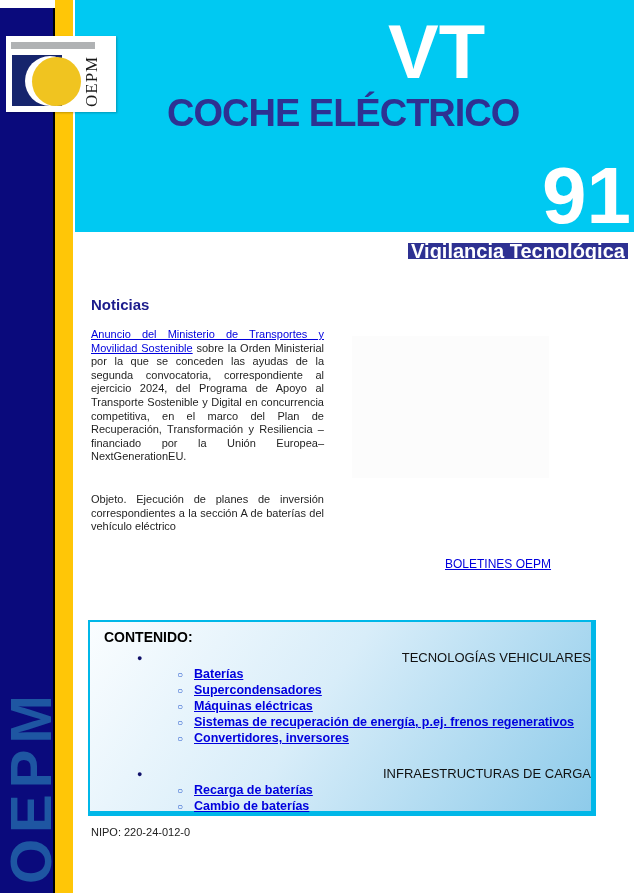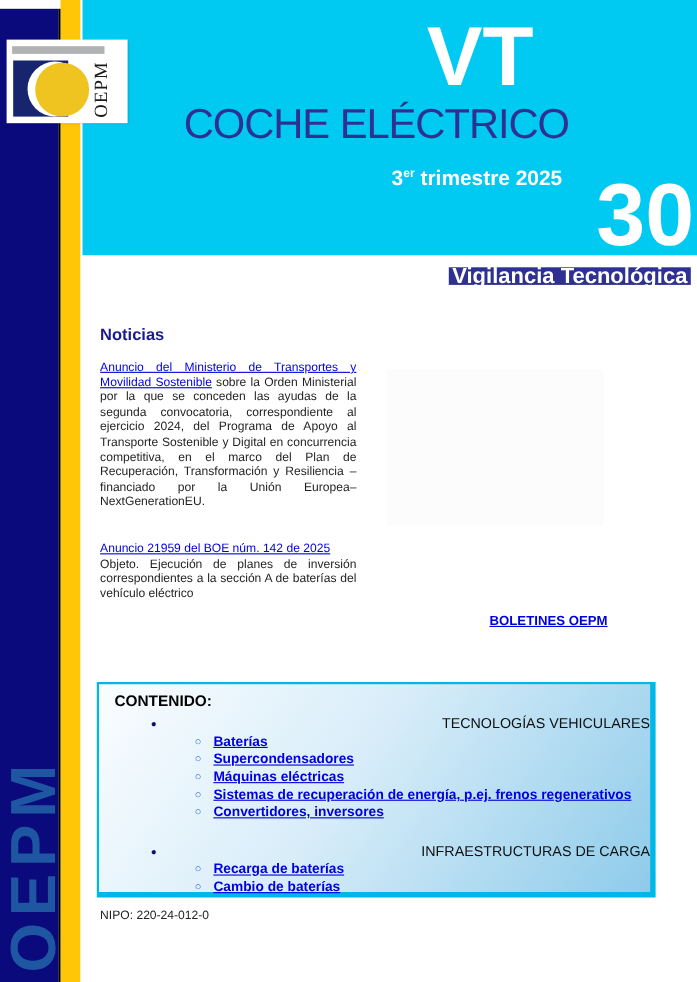--- a/index.html
+++ b/index.html
@@ -10,21 +10,21 @@
   .yellow-stripe{position:absolute;left:55px;top:0;width:18px;height:893px;background:#ffc607;}
   .navy-bar{position:absolute;left:0;top:8px;width:53px;height:885px;background:#0a0a7c;}
   .black-line{position:absolute;left:53px;top:8px;width:2px;height:885px;background:#000;}
 
   
   .cyan-header{position:absolute;left:75px;top:0;width:559px;height:232px;background:#00c9f2;}
 
   .title-boletin{position:absolute;left:168px;top:38px;font-size:50px;line-height:1.05;
                  color:#fff;letter-spacing:-1px;}
   .title-vt{position:absolute;left:388px;top:14px;font-size:76px;line-height:1;font-weight:bold;color:#fff;}
-  .title-coche{position:absolute;left:167px;top:94px;font-size:38px;line-height:1.05;font-weight:normal;
+  .title-coche{position:absolute;left:167px;top:94px;font-size:38px;line-height:1.05;font-weight:bold;
                color:#2e3192;letter-spacing:-1px;}
   .trimestre{position:absolute;left:356px;top:152px;font-size:19px;font-weight:bold;color:#fff;}
   .trimestre sup{font-size:11px;}
   .issue{position:absolute;right:3px;top:156px;font-size:80px;line-height:1;font-weight:bold;color:#fff;}
 
   
   .logo{position:absolute;left:6px;top:36px;width:110px;height:76px;background:#fff;
         box-shadow:1px 1px 2px rgba(0,0,0,.25);}
   .logo-graybar{position:absolute;left:5px;top:6px;width:84px;height:7px;background:#b0b2b4;}
   .logo-square{position:absolute;left:6px;top:19px;width:50px;height:51px;background:#16256d;}
@@ -40,21 +40,21 @@
 
   
   .noticias-heading{position:absolute;left:91px;top:296px;font-size:15px;font-weight:bold;color:#1b1b8c;}
   .news{position:absolute;width:233px;font-size:11px;line-height:13.6px;font-weight:normal;
         color:#1f1f1f;text-align:justify;}
   .news-1{left:91px;top:328px;}
   .news-2{left:91px;top:493px;}
   .news a, .link{color:#0000dd;text-decoration:underline;cursor:pointer;}
   .news-2 .news-link{display:block;}
   .placeholder{position:absolute;left:352px;top:336px;width:197px;height:142px;background:#fcfcfc;}
-  .boletines{position:absolute;left:421px;top:557px;font-size:12px;font-weight:bold;padding-left:24px;}
+  .boletines{position:absolute;left:421px;top:557px;font-size:12px;font-weight:normal;padding-left:24px;}
 
   
   .contenido-box{position:absolute;left:88px;top:620px;width:501px;height:189px;
                  background:linear-gradient(125deg,#fafdff 0%,#d8edf9 45%,#8ecbea 100%);
                  border:2px solid #00b7e8;border-right-width:5px;border-bottom-width:5px;}
   .contenido-heading{margin:7px 0 5px 14px;font-size:14px;font-weight:bold;color:#000;}
   .l1{position:relative;margin:5px 0 2px 65px;font-size:13px;font-weight:normal;color:#111;line-height:15px;text-align:right;}
   .l1::before{content:"●";position:absolute;left:-18px;top:1px;font-size:9px;color:#10106a;}
   .l2{position:relative;margin-left:104px;margin-bottom:1px;font-size:12.5px;font-weight:bold;line-height:15px;
       max-width:392px;}
@@ -72,40 +72,39 @@
 
 <div class="page">
 
   <div class="yellow-stripe"></div>
   <div class="navy-bar"></div>
   <div class="black-line"></div>
   <div class="cyan-header"></div>
 
   <div class="title-vt">VT</div>
   <div class="title-coche">COCHE ELÉCTRICO</div>
-  <div class="trimestre"><span>3</span><sup>er</sup><span> trimestre 2025</span></div>
-  <div class="issue">30</div>
+  <div class="issue">91</div>
 
   <div class="logo">
     <div class="logo-graybar"></div>
     <div class="logo-square"></div>
     <div class="logo-white-circle"></div>
     <div class="logo-yellow-circle"></div>
     <div class="logo-text">OEPM</div>
   </div>
 
   <div class="banner">Vigilancia Tecnológica</div>
 
   <div class="noticias-heading">Noticias</div>
 
   <div class="news news-1"><span class="link">Anuncio del Ministerio de Transportes y Movilidad Sostenible</span><span> sobre la Orden Ministerial por la que se conceden las ayudas de la segunda convocatoria, correspondiente al ejercicio 2024, del Programa de Apoyo al Transporte Sostenible y Digital en concurrencia competitiva, en el marco del Plan de Recuperación, Transformación y Resiliencia –financiado por la Unión Europea– NextGenerationEU.</span></div>
 
   <div class="placeholder"></div>
 
-  <div class="news news-2"><span class="link news-link">Anuncio 21959 del BOE núm. 142 de 2025</span><span>Objeto. Ejecución de planes de inversión correspondientes a la sección A de baterías del vehículo eléctrico</span></div>
+  <div class="news news-2"><span>Objeto. Ejecución de planes de inversión correspondientes a la sección A de baterías del vehículo eléctrico</span></div>
 
   <div class="boletines"><span class="link">BOLETINES OEPM</span></div>
 
   <div class="contenido-box">
     <div class="contenido-heading">CONTENIDO:</div>
 
     <div class="l1">TECNOLOGÍAS VEHICULARES</div>
     <div class="l2"><span class="link">Baterías</span></div>
     <div class="l2"><span class="link">Supercondensadores</span></div>
     <div class="l2"><span class="link">Máquinas eléctricas</span></div>

